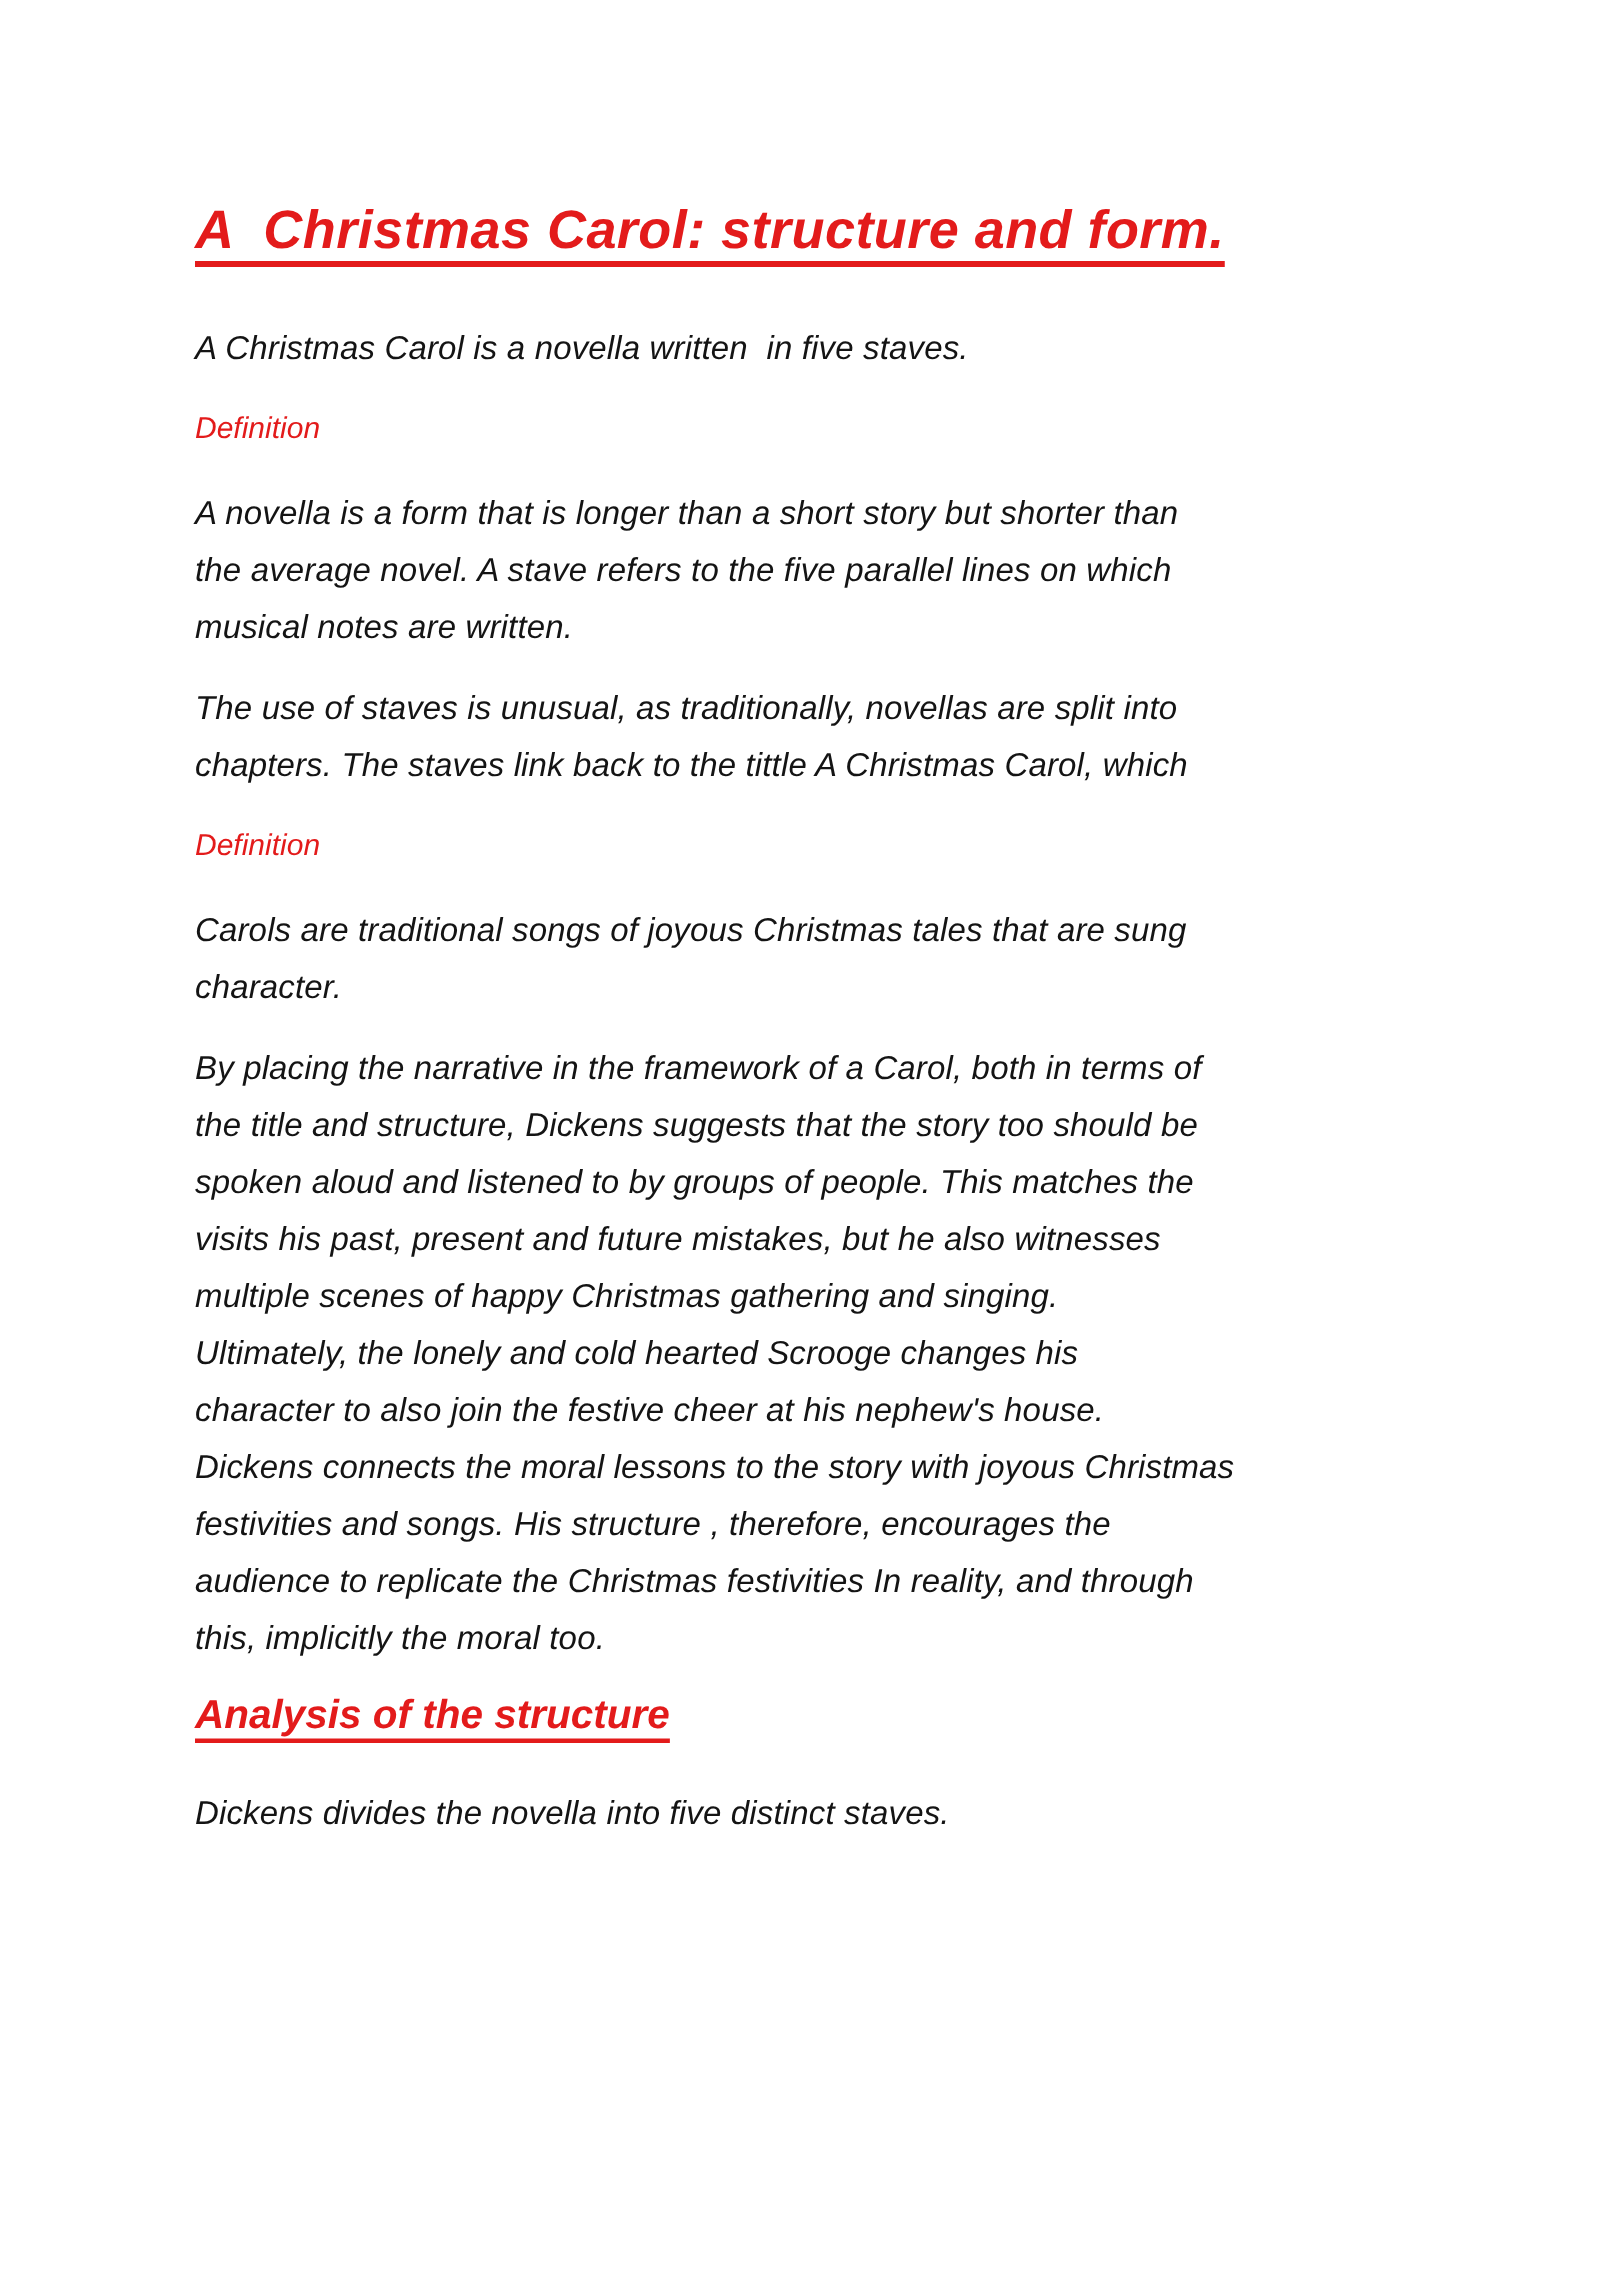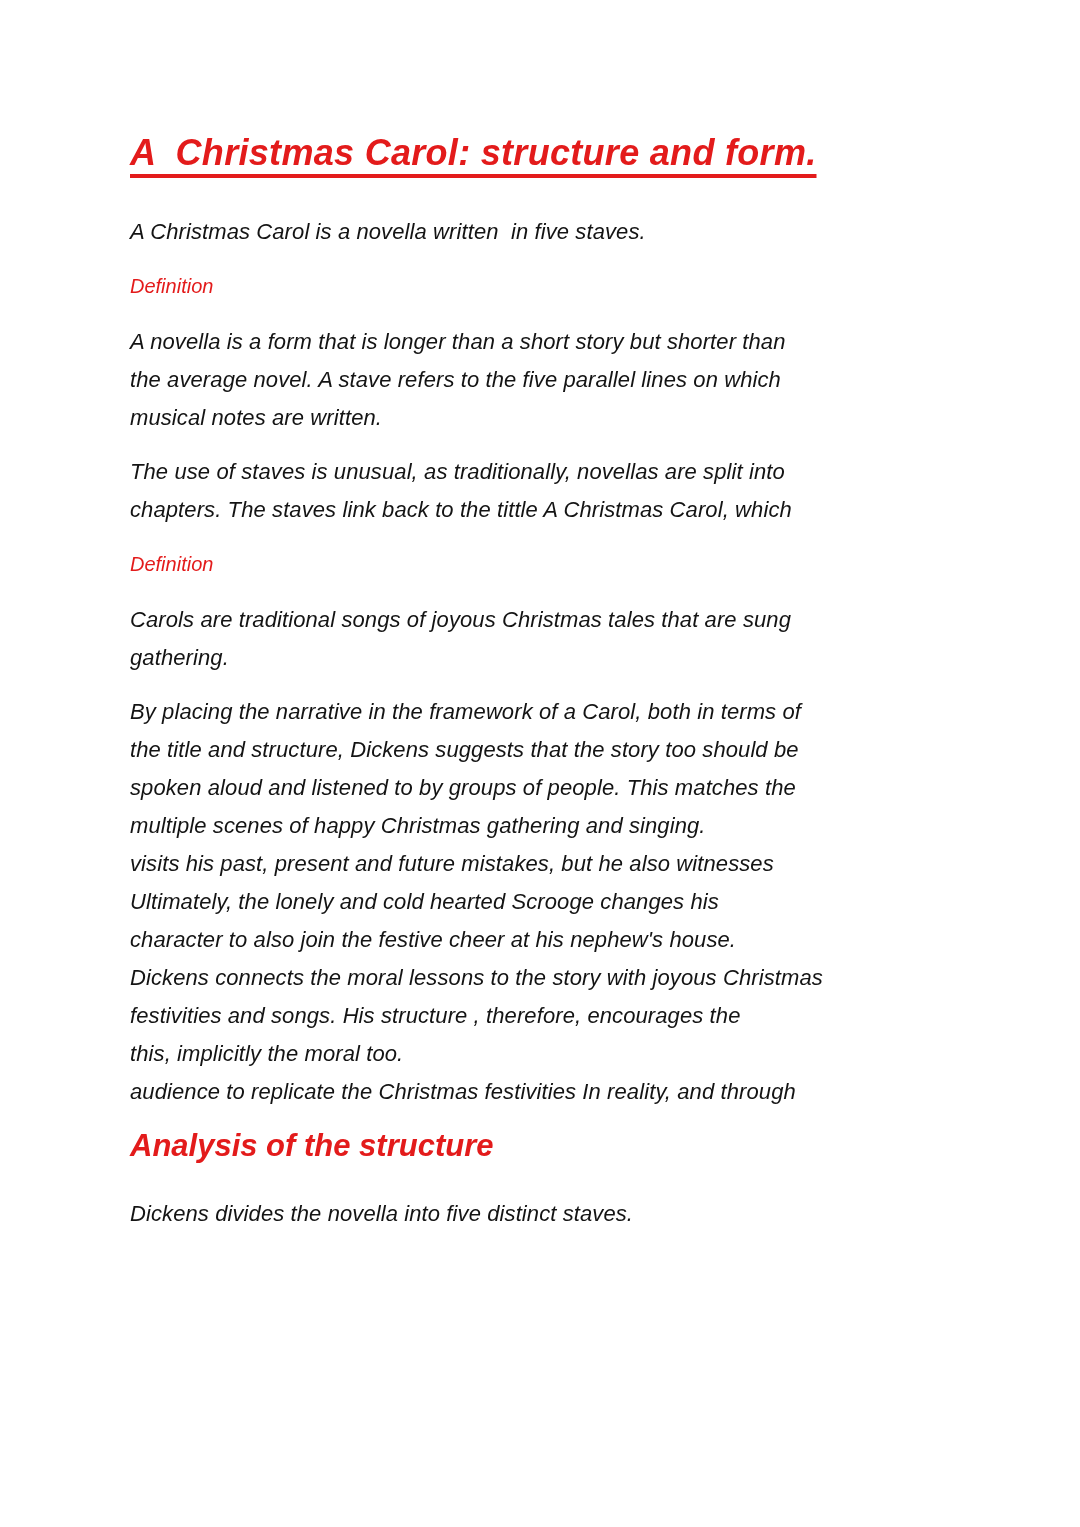--- a/index.html
+++ b/index.html
@@ -48,24 +48,25 @@
     margin: 0 0 16px 0;
   }
   .para .tline {
     font-size: 22px;
     line-height: 38px;
     white-space: pre;
     letter-spacing: 0.1px;
   }
   .analysis-heading {
     margin: 16px 0 30px 0;
-    font-size: 31px;
+    font-size: 27px;
     line-height: 1.2;
     font-weight: bold;
     color: var(--accent_red, #e31b1b);
+    text-decoration: underline;
     text-decoration-thickness: 3px;
     text-underline-offset: 7px;
     white-space: pre;
   }
 </style>
 </head>
 <body>
 
 <main class="page">
   <section class="content">
@@ -86,35 +87,35 @@
 
     <div class="para">
         <div class="tline">The use of staves is unusual, as traditionally, novellas are split into</div>
         <div class="tline">chapters. The staves link back to the tittle A Christmas Carol, which</div>
       </div>
 
     <div class="def-label">Definition</div>
 
     <div class="para">
         <div class="tline">Carols are traditional songs of joyous Christmas tales that are sung</div>
-        <div class="tline">gathering.</div>
+        <div class="tline">character.</div>
       </div>
 
     <div class="para">
         <div class="tline">By placing the narrative in the framework of a Carol, both in terms of</div>
         <div class="tline">the title and structure, Dickens suggests that the story too should be</div>
         <div class="tline">spoken aloud and listened to by groups of people. This matches the</div>
+        <div class="tline">visits his past, present and future mistakes, but he also witnesses</div>
         <div class="tline">multiple scenes of happy Christmas gathering and singing.</div>
-        <div class="tline">visits his past, present and future mistakes, but he also witnesses</div>
         <div class="tline">Ultimately, the lonely and cold hearted Scrooge changes his</div>
         <div class="tline">character to also join the festive cheer at his nephew's house.</div>
         <div class="tline">Dickens connects the moral lessons to the story with joyous Christmas</div>
         <div class="tline">festivities and songs. His structure , therefore, encourages the</div>
+        <div class="tline">audience to replicate the Christmas festivities In reality, and through</div>
         <div class="tline">this, implicitly the moral too.</div>
-        <div class="tline">audience to replicate the Christmas festivities In reality, and through</div>
       </div>
 
     <h2 class="analysis-heading">Analysis of the structure</h2>
 
     <div class="para">
         <div class="tline">Dickens divides the novella into five distinct staves.</div>
       </div>
 
   </section>
 </main>

